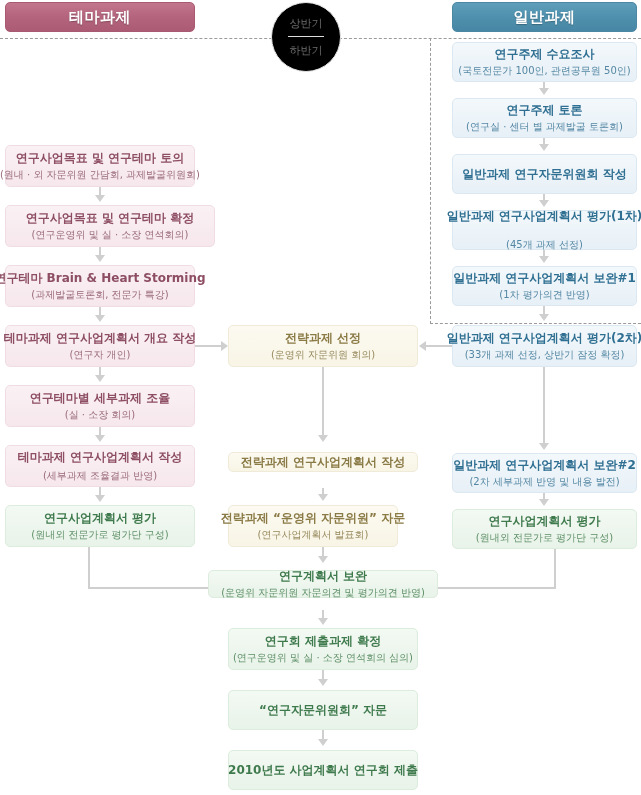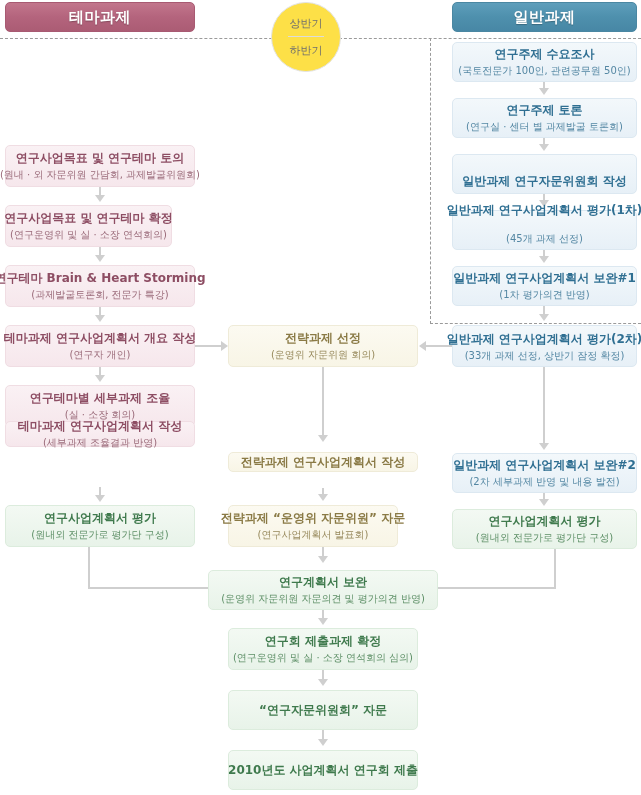--- a/index.html
+++ b/index.html
@@ -42,21 +42,21 @@
     text-shadow:0 1px 1px rgba(0,0,0,.25);
   }
 
   
   .season{
     position:absolute;
     left:271px; top:2px;
     width:68px; height:68px;
     border-radius:50%;
     border:1px solid #e3e3e3;
-    background:#fde047;
+    background:#000000;
     z-index:6;
   }
   .season .lbl{
     position:absolute;
     left:0; width:68px;
     text-align:center;
     font-size:11px;
     color:#6e6e6e;
   }
   .season .lbl.top{ top:13px; }
@@ -113,21 +113,20 @@
     background:linear-gradient(180deg,#faf1f4 0%,#f6e7ec 100%);
     border:1px solid #f0dde3;
     color:#8d4d63;
   }
   .box.pink .t2{ color:#9a6a79; }
   
   .box.blue{
     background:linear-gradient(180deg,#f3f8fb 0%,#e7f0f7 100%);
     border:1px solid #dce8f1;
     color:#2f6f92;
-    justify-content:flex-end;
   }
   .box.blue .t2{ color:#5487a3; }
   
   .box.cream{
     background:linear-gradient(180deg,#fcfaf1 0%,#f8f5e6 100%);
     border:1px solid #efebd8;
     color:#8a7a45;
   }
   .box.cream .t2{ color:#97895c; }
   
@@ -194,21 +193,21 @@
     <div class="lbl bot">하반기</div>
   </div>
 
   <div class="box pink" style="left:5px;top:145px;width:190px;height:42px;">
     <div class="t1">연구사업목표 및 연구테마 토의</div>
     <div class="t2">(원내 · 외 자문위원 간담회, 과제발굴위원회)</div>
   </div>
   <div class="vline" style="left:99px;top:187px;height:10px;"></div>
   <div class="arrow-d" style="left:95px;top:195px;"></div>
 
-  <div class="box pink" style="left:5px;top:205px;width:167px;height:42px;">
+  <div class="box pink" style="left:5px;top:205px;width:210px;height:42px;">
     <div class="t1">연구사업목표 및 연구테마 확정</div>
     <div class="t2">(연구운영위 및 실 · 소장 연석회의)</div>
   </div>
   <div class="vline" style="left:99px;top:247px;height:10px;"></div>
   <div class="arrow-d" style="left:95px;top:255px;"></div>
 
   <div class="box pink" style="left:5px;top:265px;width:190px;height:42px;">
     <div class="t1">연구테마 Brain &amp; Heart Storming</div>
     <div class="t2">(과제발굴토론회, 전문가 특강)</div>
   </div>
@@ -226,21 +225,21 @@
   <div class="vline" style="left:99px;top:367px;height:10px;"></div>
   <div class="arrow-d" style="left:95px;top:375px;"></div>
 
   <div class="box pink" style="left:5px;top:385px;width:190px;height:42px;">
     <div class="t1">연구테마별 세부과제 조율</div>
     <div class="t2">(실 · 소장 회의)</div>
   </div>
   <div class="vline" style="left:99px;top:427px;height:10px;"></div>
   <div class="arrow-d" style="left:95px;top:435px;"></div>
 
-  <div class="box pink" style="left:5px;top:421px;width:190px;height:26px;">
+  <div class="box pink" style="left:5px;top:445px;width:190px;height:42px;justify-content:space-between;">
     <div class="t1">테마과제 연구사업계획서 작성</div>
     <div class="t2">(세부과제 조율결과 반영)</div>
   </div>
   <div class="vline" style="left:99px;top:487px;height:10px;"></div>
   <div class="arrow-d" style="left:95px;top:495px;"></div>
 
   <div class="box green" style="left:5px;top:505px;width:190px;height:42px;">
     <div class="t1">연구사업계획서 평가</div>
     <div class="t2">(원내외 전문가로 평가단 구성)</div>
   </div>
@@ -323,21 +322,21 @@
   <div class="vline" style="left:322px;top:488px;height:8px;"></div>
   <div class="arrow-d" style="left:318px;top:494px;"></div>
 
   <div class="box cream" style="left:228px;top:505px;width:170px;height:42px;">
     <div class="t1">전략과제 “운영위 자문위원”  자문</div>
     <div class="t2">(연구사업계획서 발표회)</div>
   </div>
   <div class="vline" style="left:322px;top:547px;height:10px;"></div>
   <div class="arrow-d" style="left:318px;top:556px;"></div>
 
-  <div class="box green" style="left:208px;top:570px;width:230px;height:40px;">
+  <div class="box green" style="left:208px;top:570px;width:230px;height:28px;">
     <div class="t1">연구계획서 보완</div>
     <div class="t2">(운영위 자문위원 자문의견 및 평가의견 반영)</div>
   </div>
   <div class="vline" style="left:322px;top:610px;height:10px;"></div>
   <div class="arrow-d" style="left:318px;top:618px;"></div>
 
   <div class="box green" style="left:228px;top:628px;width:190px;height:42px;">
     <div class="t1">연구회 제출과제 확정</div>
     <div class="t2">(연구운영위 및 실 · 소장 연석회의 심의)</div>
   </div>

